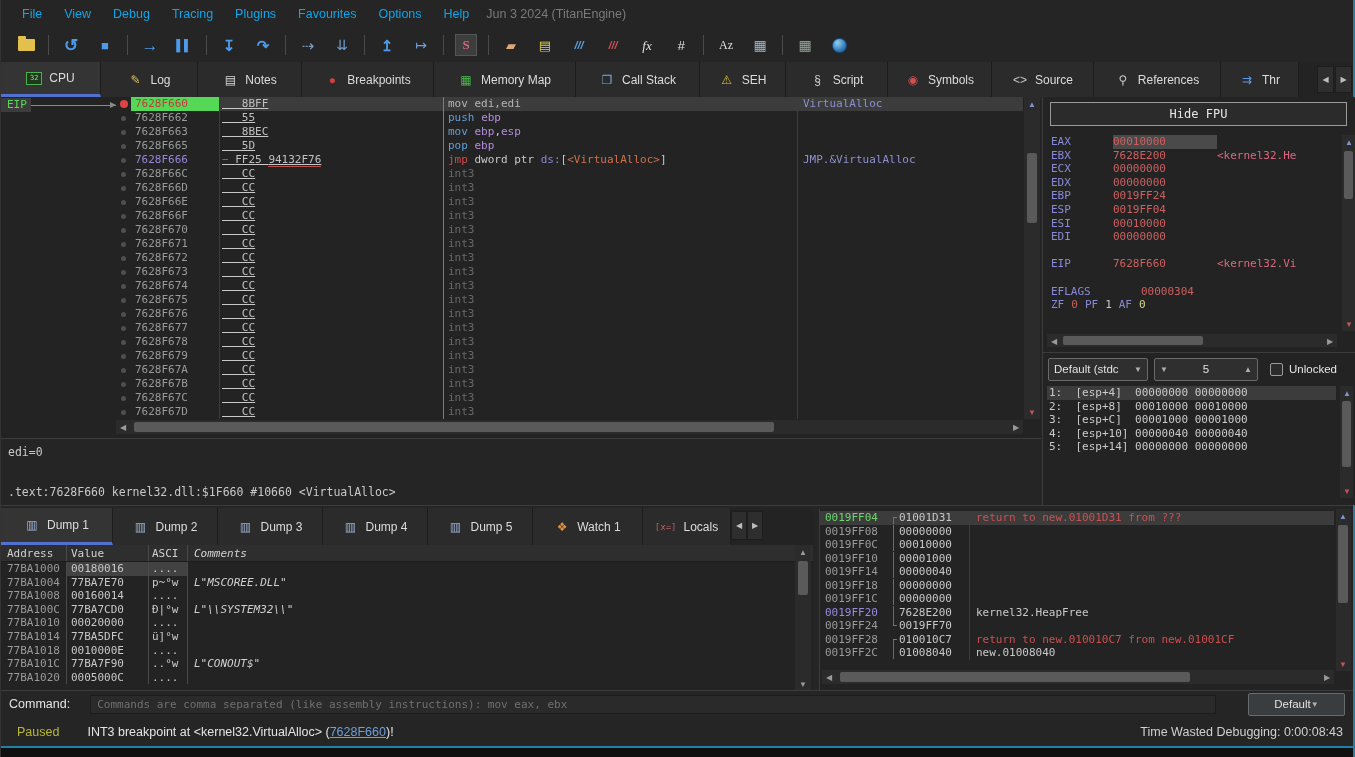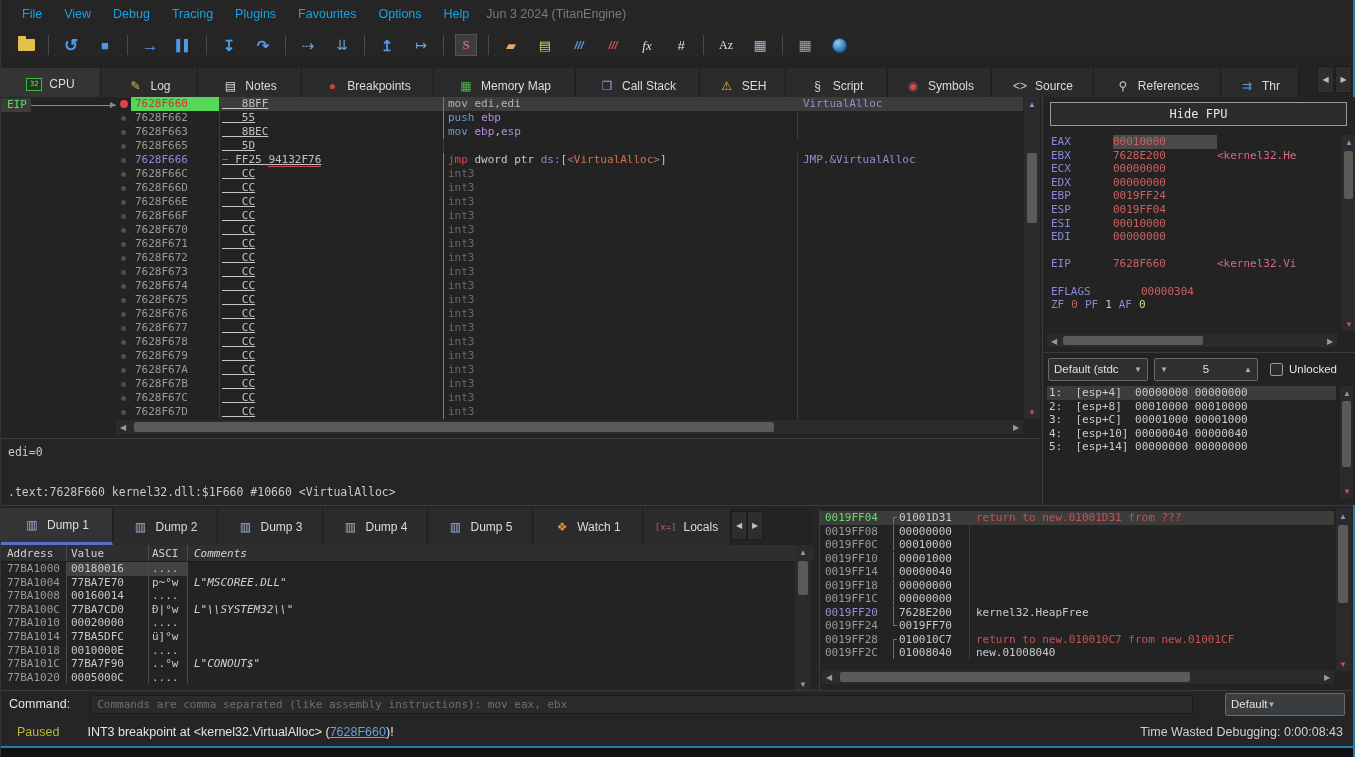--- a/index.html
+++ b/index.html
@@ -21,21 +21,21 @@
   .tb-btn { width:34px; height:28px; display:flex; align-items:center; justify-content:center; }
   .tb-sep { width:1px; height:20px; background:#4a4a4a; margin:0 5px; }
   .tb-glyph { line-height:1; }
   .tb-boxed { background:#3d3d3d; border:1px solid #555; width:22px; height:22px; display:flex; align-items:center; justify-content:center; font-weight:bold; font-family:"Liberation Serif", serif; }
   .icon-folder { width:17px; height:12px; background:#e3c04c; border-radius:1px; position:relative; }
   .icon-folder::before { content:""; position:absolute; top:-3px; left:0; width:8px; height:3px; background:#e3c04c; border-radius:1px 1px 0 0; }
   .icon-globe { width:15px; height:15px; border-radius:50%; background:radial-gradient(circle at 35% 30%, #8fd0f0, #2a6fb0 70%); border:1px solid #1d4f80; }
 
   
   #tabbar { position:absolute; top:62px; left:0; width:100%; height:35px; display:flex; background:#232323; }
-  .tab { height:100%; display:flex; align-items:center; justify-content:center; gap:7px; background:#2b2b2b; border-right:1px solid #1d1d1d; font-size:12px; color:#dcdcdc; position:relative; overflow:hidden; white-space:nowrap;margin-top:6px; }
+  .tab { height:100%; display:flex; align-items:center; justify-content:center; gap:7px; background:#2b2b2b; border-right:1px solid #1d1d1d; font-size:12px; color:#dcdcdc; position:relative; overflow:hidden; white-space:nowrap; }
   .tab.active { background:#343434; border-bottom:3px solid #5170d0; }
   .tab-icon { font-size:12px; width:16px; text-align:center; line-height:1; }
   .chip { width:16px; height:13px; background:#1d3a1d; border:1px solid #4faf4f; color:#86e086; font-size:7px; display:flex; align-items:center; justify-content:center; font-family:"DejaVu Sans Mono", monospace; }
   .tab-scroll { position:absolute; top:4px; width:17px; height:27px; background:#2e2e2e; border:1px solid #1d1d1d; color:#bdbdbd; font-size:8px; display:flex; align-items:center; justify-content:center; }
 
   
   #disasm { position:absolute; top:97px; left:0; width:1040px; height:341px; background:#232323; }
   #gutter { position:absolute; top:0; left:0; width:115px; height:322px; }
   #eip-row { position:absolute; top:1px; left:0; width:115px; height:14px; display:flex; align-items:center; }
   #eip-box { background:#3c3c3c; color:#5ad85a; font-size:11px; padding:0 4px 1px 6px; }
@@ -134,21 +134,21 @@
   .scm { flex:1; border-left:1px solid #3c3c3c; padding-left:6px; }
   .scm.red { color:#cc5050; } .scm.wht { color:#c8c8c8; }
   #sv-scroll { top:0; right:0; width:15px; height:162px; }
   #sh-scroll { top:161px; left:2px; right:17px; height:14px; }
 
   
   #cmdbar { position:absolute; top:690px; left:0; width:100%; height:27px; display:flex; align-items:center; padding:0 8px; gap:20px; background:#252526; border-top:1px solid #3c3c3c; }
   #cmd-label { font-size:12.5px; color:#e4e4e4; }
   #cmd-input { flex:1; height:19px; background:#2a2a2a; border:1px solid #1c1c1c; color:#7a7a7a; font-size:11px; font-family:"DejaVu Sans Mono", monospace; padding:0 6px; outline:none; }
   #cmd-input::placeholder { color:#707070; }
-  #cmd-profile { width:120px; height:23px; justify-content:flex-start; background:#3a3d3f;margin-left:12px; }
+  #cmd-profile { width:97px; height:23px; justify-content:center; background:#3a3d3f;margin-left:12px; }
 
   #statusbar { position:absolute; top:717px; left:0; width:100%; height:29px; display:flex; align-items:center; padding:0 10px; font-size:12.5px; background:#252526; }
   #status-state { color:#b8b832; margin-right:28px; margin-left:6px; }
   #status-msg { color:#e4e4e4; }
   #status-link { color:#6f9fd6; text-decoration:underline; }
   #status-time { margin-left:auto; color:#d0d0d0; }
 
   #bottomstrip { position:absolute; top:746px; left:0; width:100%; height:11px; background:#101010; border-top:2px solid #1f7fa6; }
 </style>
 </head>
@@ -337,20 +337,21 @@
           <span class="dbytes"><span class="by">&nbsp;&nbsp;&nbsp;8BEC</span></span>
           <span class="dinstr"><span class="mn">mov </span><span class="reg">ebp</span><span class="pln">,</span><span class="reg">esp</span></span>
           <span class="dcm"></span>
         </div>
         <div class="drow">
           <span class="dotcol">
             <span class="row-dot"></span>
           </span>
           <span class="daddr ">7628F665</span>
           <span class="dbytes"><span class="by">&nbsp;&nbsp;&nbsp;5D</span></span>
+          <span class="dinstr"><span class="mn">pop </span><span class="reg">ebp</span></span>
           <span class="dcm"></span>
         </div>
         <div class="drow">
           <span class="dotcol">
             <span class="row-dot"></span>
           </span>
           <span class="daddr branch">7628F666</span>
           <span class="dbytes"><span class="dash">−&nbsp;</span><span class="by">FF25 </span><span class="byu">94132F76</span></span>
           <span class="dinstr"><span class="jmp">jmp </span><span class="pln">dword ptr </span><span class="seg">ds:</span><span class="pln">[</span><span class="sym">&lt;VirtualAlloc&gt;</span><span class="pln">]</span></span>
           <span class="dcm">JMP.&amp;VirtualAlloc</span>

